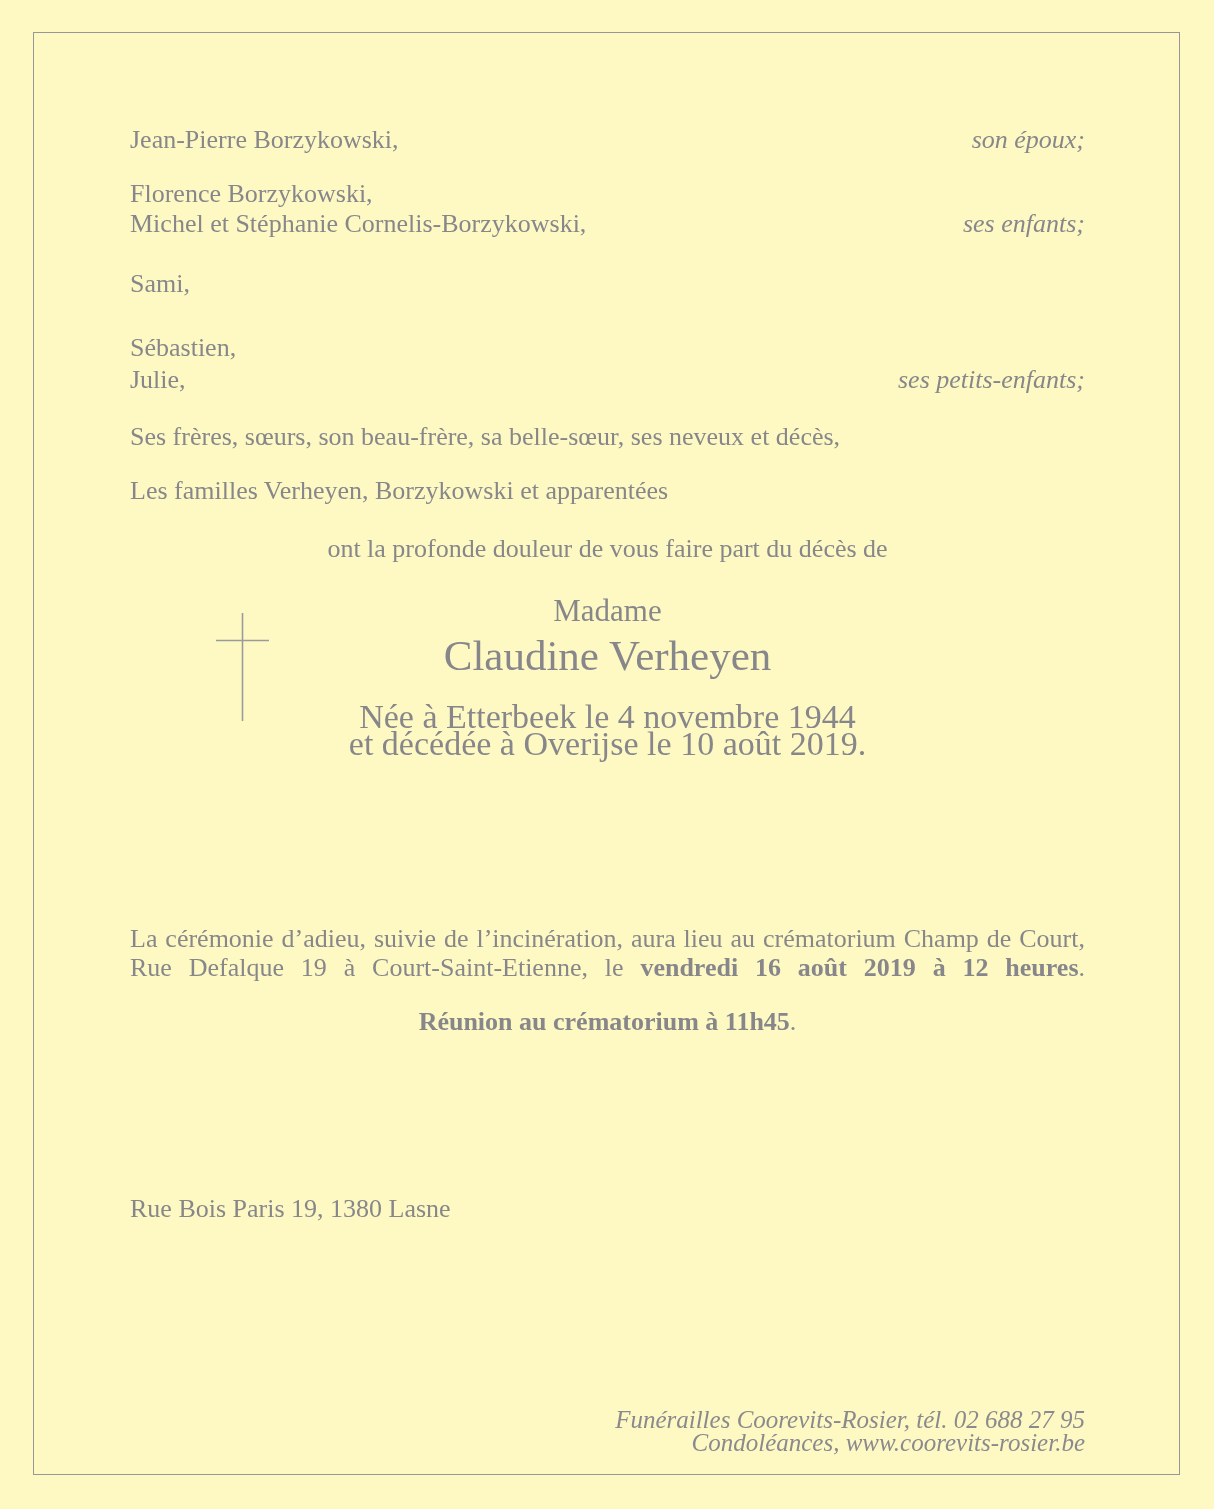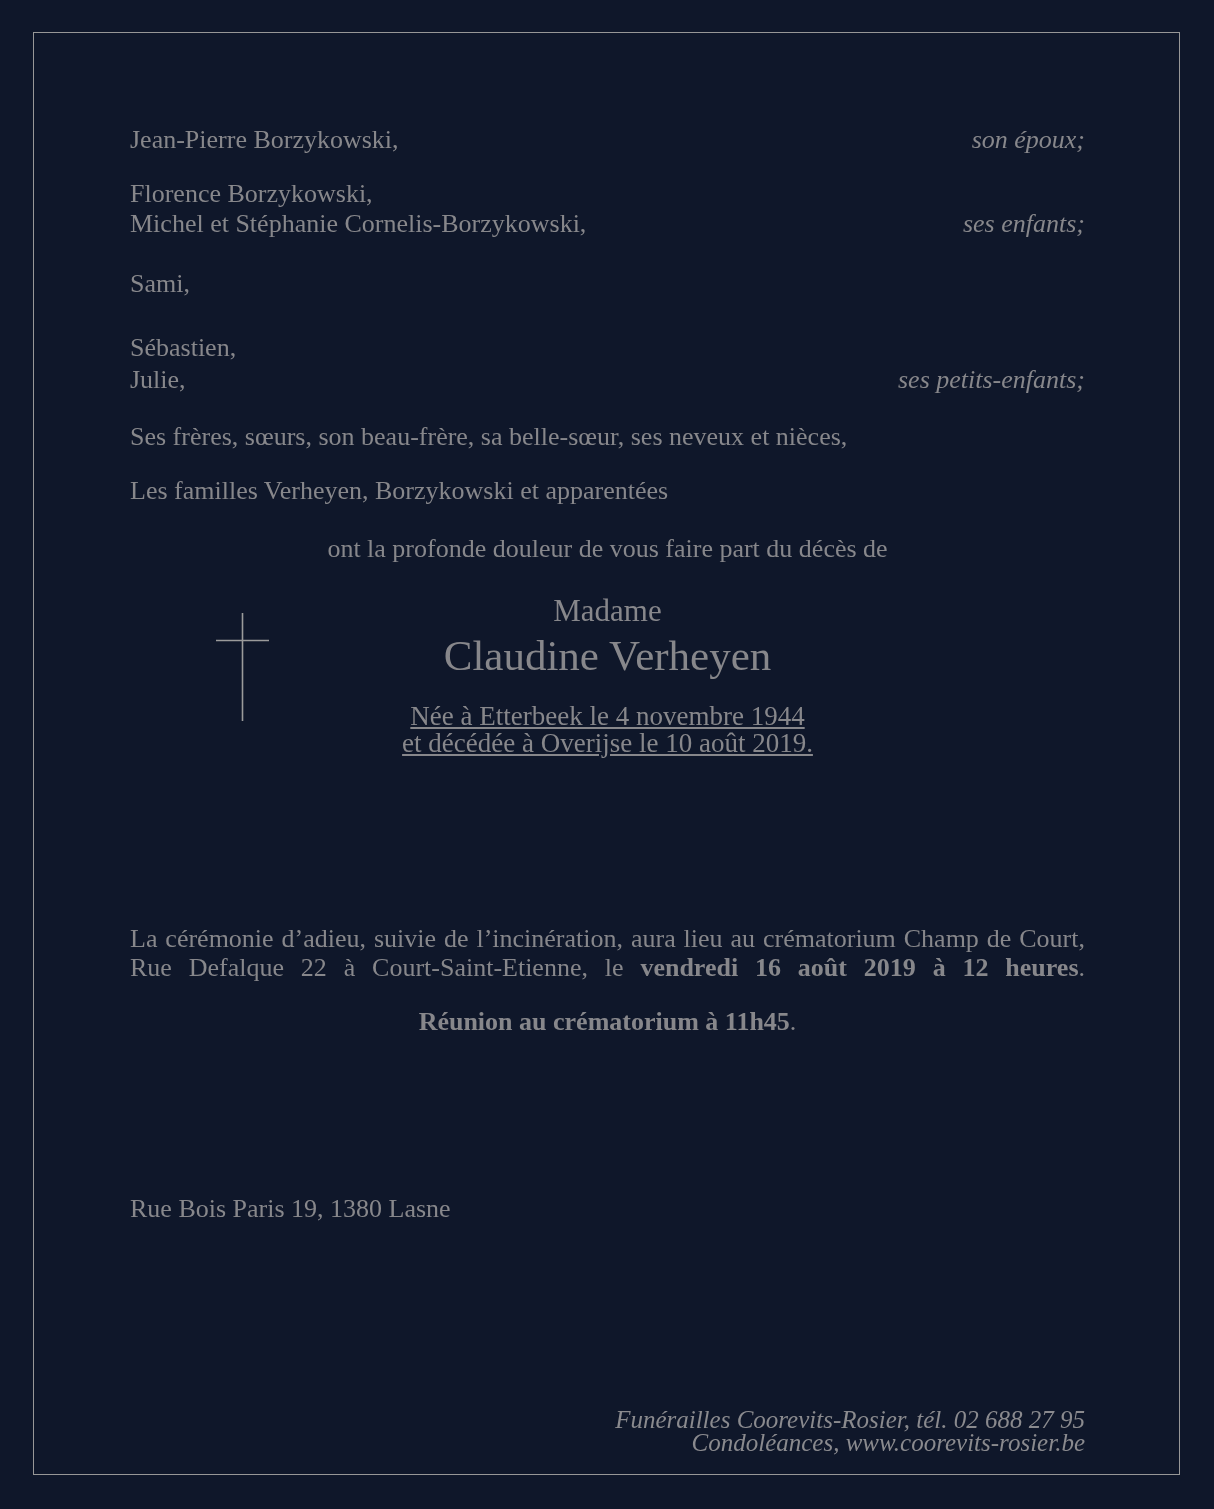--- a/index.html
+++ b/index.html
@@ -4,21 +4,21 @@
 <style>
   html, body {
     margin: 0;
     padding: 0;
     background: #ffffff;
   }
   .page {
     position: relative;
     width: 1214px;
     height: 1509px;
-    background: #0f172a;
+    background: #fef9c3;
     font-family: "Liberation Serif", "DejaVu Serif", serif;
     color: #87878b;
     overflow: hidden;
   }
   .frame {
     position: absolute;
     left: 33px;
     top: 32px;
     right: 34px;
     bottom: 34px;
@@ -42,21 +42,21 @@
   }
   .centered {
     position: absolute;
     left: 130px;
     right: 129px;
     text-align: center;
   }
   .intro-line   { font-size: 26px; line-height: 32px; }
   .honorific    { font-size: 31px; line-height: 36px; }
   .deceased     { font-size: 43px; line-height: 50px; }
-  .dates-block  { font-size: 27px; line-height: 27px; text-decoration: underline; }
+  .dates-block  { font-size: 34px; line-height: 27px; }
   .ceremony {
     position: absolute;
     left: 130px;
     width: 955px;
     font-size: 26px;
     line-height: 29px;
     text-align: justify;
     text-align-last: justify;
   }
   .bold { font-weight: bold; }
@@ -109,21 +109,21 @@
   </div>
   <div class="row" style="top:332px">
     <span>Sébastien,</span>
     <span class="rel-right"></span>
   </div>
   <div class="row" style="top:364px">
     <span>Julie,</span>
     <span class="rel-right">ses petits-enfants;</span>
   </div>
   <div class="row" style="top:421px">
-    <span>Ses frères, sœurs, son beau-frère, sa belle-sœur, ses neveux et nièces,</span>
+    <span>Ses frères, sœurs, son beau-frère, sa belle-sœur, ses neveux et décès,</span>
     <span class="rel-right"></span>
   </div>
   <div class="row" style="top:475px">
     <span>Les familles Verheyen, Borzykowski et apparentées</span>
     <span class="rel-right"></span>
   </div>
 
   <div class="centered intro-line" style="top:533px">ont la profonde douleur de vous faire part du décès de</div>
 
   <svg class="cross" width="62" height="114" viewBox="0 0 62 114">
@@ -133,21 +133,21 @@
 
   <div class="centered honorific" style="top:593px">Madame</div>
   <div class="centered deceased" style="top:631px">Claudine Verheyen</div>
 
   <div class="centered dates-block" style="top:703px">
     <div>Née à Etterbeek le 4 novembre 1944</div>
     <div>et décédée à Overijse le 10 août 2019.</div>
   </div>
 
   <div class="ceremony" style="top:924px">
-    <span>La cérémonie d’adieu, suivie de l’incinération, aura lieu au crématorium Champ de Court, Rue Defalque 22 à Court-Saint-Etienne, le </span><span class="bold">vendredi 16 août 2019 à 12 heures</span><span>.</span>
+    <span>La cérémonie d’adieu, suivie de l’incinération, aura lieu au crématorium Champ de Court, Rue Defalque 19 à Court-Saint-Etienne, le </span><span class="bold">vendredi 16 août 2019 à 12 heures</span><span>.</span>
   </div>
 
   <div class="centered reunion-line" style="top:1006px">
     <span class="bold">Réunion au crématorium à 11h45</span><span>.</span>
   </div>
 
   <div class="address" style="top:1193px">Rue Bois Paris 19, 1380 Lasne</div>
 
   <div class="footer" style="top:1408px">
     <div>Funérailles Coorevits-Rosier, tél. 02 688 27 95</div>

